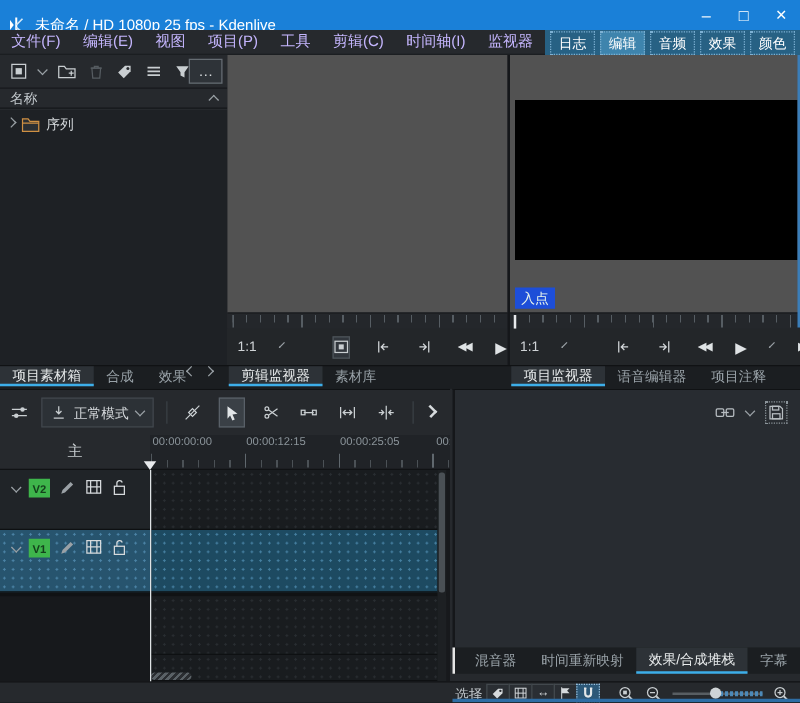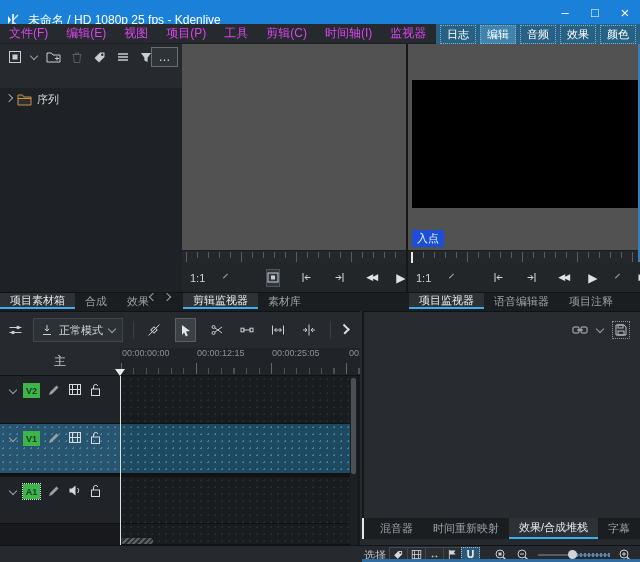--- a/index.html
+++ b/index.html
@@ -9,21 +9,21 @@
   
   .titlebar{position:absolute;left:0;top:0;width:640px;height:40px;background:#1a80d8;display:flex;align-items:center;}
   .app-icon{margin-left:6px;width:14px;height:14px;}
   .title-text{margin-left:8px;font-size:12px;color:#fff;white-space:nowrap;}
   .win-btns{position:absolute;right:0;top:0;height:24px;display:flex;}
   .win-btn{width:30px;height:24px;display:flex;align-items:center;justify-content:center;color:#fff;font-size:13px;}
   .win-btn.close{font-size:15px;}
 
   
   .menubar{position:absolute;left:0;top:24px;width:640px;height:20px;background:#26292d;display:flex;align-items:center;font-size:12px;border-bottom:1px solid #1b1e21;}
-  .menu-item{padding:0 9px;color:#d946ef;white-space:nowrap;}
+  .menu-item{padding:0 9px;color:#c4b5fd;white-space:nowrap;}
   .workspaces{position:absolute;right:0;top:0;height:20px;background:#276184;display:flex;align-items:center;padding:0 4px;gap:4px;}
   .ws{font-size:11px;color:#fff;padding:1px 6px;border:1px dotted #7fb2d4;white-space:nowrap;}
   .ws.active{background:#3e84ad;}
 
   
   .chev{display:inline-block;width:6px;height:6px;border-right:1.5px solid #9aa1a6;border-bottom:1.5px solid #9aa1a6;transform:rotate(45deg);margin-top:-3px;}
   .chev.up{transform:rotate(-135deg);margin-top:3px;}
   .chev.right{transform:rotate(-45deg);}
   .chev.left{transform:rotate(135deg);}
   .chev.big{width:8px;height:8px;border-width:2px;border-color:#d6dadd;}
@@ -190,20 +190,24 @@
     </span>
     <span class="ico">
       <svg width="14" height="14" viewBox="0 0 14 14">
           <path d="M2 3h10L8.6 7.8V12l-3.2-1.6V7.8z" fill="#c9ced1"></path>
         </svg>
     </span>
     <span class="chev"></span>
     <div class="bin-more">…</div>
   </div>
 
+  <div class="bin-header">
+    <span>名称</span>
+    <span class="chev up"></span>
+  </div>
   <div class="bin-tree">
     <div class="tree-item">
       <span class="chev right"></span>
       <span class="ico">
         <svg width="15" height="13" viewBox="0 0 15 13">
             <path d="M1 2h4.5L7 4h7v8H1z" fill="#2b2f33" stroke="#cf9043"></path>
             <path d="M1 5.5h13" stroke="#cf9043"></path>
           </svg>
       </span>
       <span>序列</span>
@@ -446,41 +450,20 @@
               <path d="M4.5 6V3.8A2.2 2.2 0 0 1 8.8 3" fill="none" stroke="#d6dadd"></path>
             </svg>
         </span>
       </div>
       <div class="trk-body"></div>
     </div>
 
     <div class="trk-gap" style="top:126px;"></div>
 
     <div class="track" style="top:129px;height:47px;">
-      <div class="trk-head">
-        <span class="chev" style="margin-top:4px;"></span>
-        <span class="badge focus">A1</span>
-        <span class="ico">
-          <svg width="14" height="14" viewBox="0 0 14 14">
-              <path d="M2 12l1-3 6.5-6.5 2 2L5 11z" fill="#9aa1a6"></path>
-            </svg>
-        </span>
-        <span class="ico">
-          <svg width="14" height="13" viewBox="0 0 14 13">
-              <path d="M1.5 4.5v4H4l3.5 3V1.5L4 4.5z" fill="#d6dadd"></path>
-              <path d="M9.5 4a3.2 3.2 0 0 1 0 5" fill="none" stroke="#d6dadd"></path>
-            </svg>
-        </span>
-        <span class="ico">
-          <svg width="13" height="14" viewBox="0 0 13 14">
-              <rect x="2.5" y="6" width="8" height="6.5" fill="none" stroke="#d6dadd"></rect>
-              <path d="M4.5 6V3.8A2.2 2.2 0 0 1 8.8 3" fill="none" stroke="#d6dadd"></path>
-            </svg>
-        </span>
-      </div>
       <div class="trk-body"></div>
     </div>
 
     <div class="track" style="top:176px;height:21px;">
       <div class="trk-body"></div>
     </div>
 
     <div class="vscroll">
         <div class="thumb"></div>
       </div>

